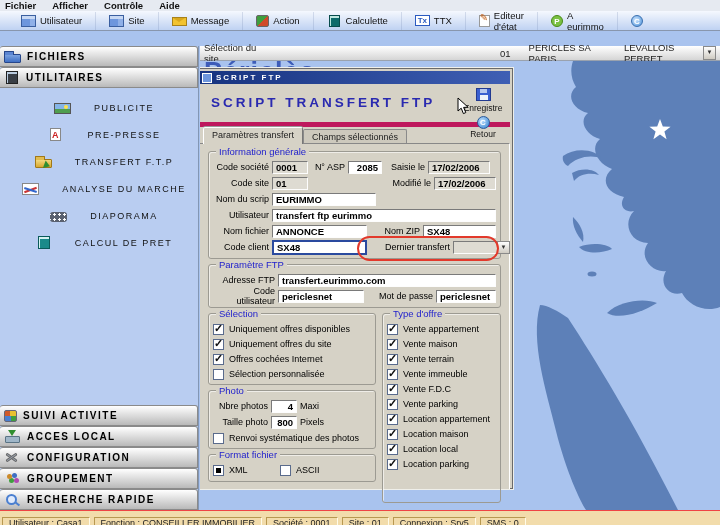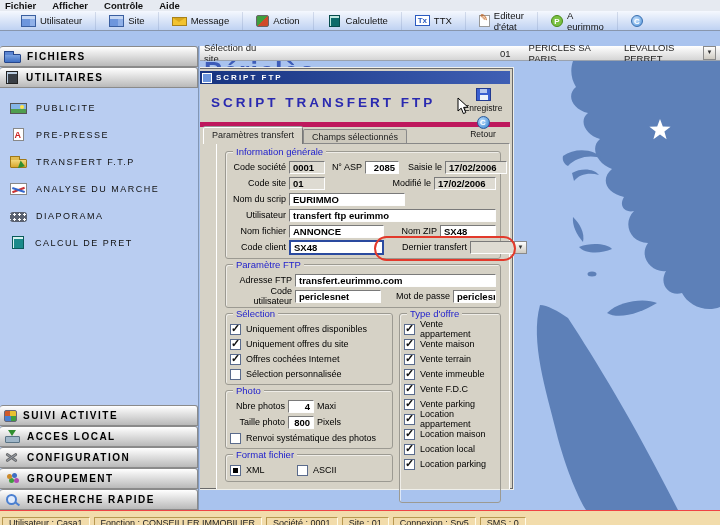--- a/index.html
+++ b/index.html
@@ -50,21 +50,21 @@
     color:#fff;font:bold 8px/12px "Liberation Sans",sans-serif;text-align:center;box-sizing:border-box;}
   .ic-about::after{content:"P";}
   .ic-quit{width:12px;height:12px;border-radius:50%;background:radial-gradient(circle at 4px 4px,#cfe6ff,#4a90d8);
     border:1px solid #3a70b0;color:#fff;font:bold 8px/11px "Liberation Sans",sans-serif;text-align:center;box-sizing:border-box;}
   .ic-quit::after{content:"C";}
   
   #sidebar{position:absolute;left:0;top:46px;width:199px;height:464px;background:#b9cdf1;border-right:1px solid #8296b4;box-sizing:border-box;}
   .side-header{height:21px;background:linear-gradient(#ffffff,#b9b9b9);border:1px solid #8a8a8a;border-left:none;
     display:flex;align-items:center;gap:6px;padding-left:4px;font-weight:bold;font-size:10px;letter-spacing:1.5px;box-sizing:border-box;border-radius:3px 3px 0 0;}
   #side-items{padding:6px 0 0 10px;}
-  .side-item{height:27px;display:flex;align-items:center;gap:9px;font-size:9px;letter-spacing:1.5px;color:#111;}
+  .side-item{height:27px;display:flex;align-items:center;gap:23px;font-size:9px;letter-spacing:1.5px;color:#111;justify-content:center;}
   #side-bottom{position:absolute;bottom:0;left:0;right:0;}
   
   .sic{width:17px;height:14px;position:relative;flex:none;}
   .ic-folder{height:9px;margin-top:4px;background:linear-gradient(#7aa2e0,#3f6fc4);border:1px solid #26468a;border-radius:1px;box-sizing:border-box;}
   .ic-folder::before{content:"";position:absolute;top:-4px;left:-1px;width:8px;height:3px;background:#5c86d2;border:1px solid #26468a;border-bottom:none;border-radius:1px 1px 0 0;}
   .ic-folder.yellow{background:linear-gradient(#f2d87c,#d8a830);border-color:#a07818;}
   .ic-folder.yellow::before{background:#e2bc50;border-color:#a07818;}
   .ic-folder.yellow::after{content:"";position:absolute;right:-3px;bottom:-3px;border:4px solid transparent;border-left:6px solid #2f8f2f;transform:rotate(20deg);}
   .ic-calcdark{width:12px;height:13px;background:#3a3f46;border:1px solid #222;margin:0 2px;box-shadow:inset 1px 2px 0 #bccde0;box-sizing:border-box;}
   .ic-image{height:11px;margin-top:2px;background:linear-gradient(#85b5e8 55%,#4f9e4f 45%);border:1px solid #555;box-sizing:border-box;}
@@ -122,21 +122,21 @@
   .ic-floppy::after{content:"";position:absolute;bottom:0;left:3px;width:8px;height:5px;background:#eef2fa;}
   .ic-back{width:13px;height:13px;border-radius:50%;background:radial-gradient(circle at 4px 4px,#bfe0ff,#2f7fd0);
     border:1px solid #2a5a9a;color:#fff;font:bold 8px/12px "Liberation Sans",sans-serif;text-align:center;box-sizing:border-box;}
   .ic-back::after{content:"C";}
   #cursor{position:absolute;left:258px;top:13px;z-index:6;}
   
   #ftp-tabs{display:flex;align-items:flex-end;height:16px;padding-left:4px;}
   .tab{border:1px solid #8a8a8a;border-bottom:none;padding:2px 8px 1px;font-size:9px;background:#cdc9bd;color:#222;border-radius:2px 2px 0 0;}
   .tab.active{background:#d6d2c6;border-color:#fff #777 #d6d2c6 #fff;position:relative;top:1px;height:13px;box-shadow:0 -1px 0 #999;}
   
-  #ftp-panel{border:1px solid #fff;border-top-color:#888;background:#d6d2c6;height:347px;box-sizing:border-box;padding:7px 8px 2px;margin-left:17px;}
+  #ftp-panel{border:1px solid #fff;border-top-color:#888;background:#d6d2c6;height:347px;box-sizing:border-box;padding:7px 8px 2px;}
   .grp{position:relative;border:1px solid #9c9a92;border-radius:3px;padding:8px 4px 2px;margin-bottom:5px;box-shadow:inset 1px 1px 0 rgba(255,255,255,.6);}
   .grp-title{position:absolute;top:-6px;left:7px;background:#d6d2c6;padding:0 3px;color:#2222cc;font-size:9.5px;}
   .frow{display:flex;align-items:center;gap:3px;margin-bottom:2px;height:14px;}
   .lbl{font-size:9px;color:#000;text-align:right;flex:none;}
   .fld{border:1px solid;border-color:#7a7a7a #fdfdfd #fdfdfd #7a7a7a;background:#fff;height:13px;line-height:12px;
     font-size:9.5px;font-weight:bold;padding:0 3px;box-sizing:border-box;flex:none;white-space:nowrap;overflow:hidden;}
   .fld.ro{background:#dedbd2;}
   .fld.num{text-align:right;}
   .fld.grow{flex:1;}
   .fld.focused{border:2px solid #2a4a9f;height:15px;line-height:11px;}
@@ -344,21 +344,21 @@
           <span class="fld ro" style="width:62px">17/02/2006</span>
         </div>
         <div class="frow">
           <span class="lbl" style="width:56px">Code site</span>
           <span class="fld ro" style="width:36px">01</span>
           <span class="lbl" style="width:45px;margin-left:auto">Modifié le</span>
           <span class="fld ro" style="width:62px">17/02/2006</span>
         </div>
         <div class="frow">
           <span class="lbl" style="width:56px">Nom du scrip</span>
-          <span class="fld" style="width:116px">EURIMMO</span>
+          <span class="fld" style="width:104px">EURIMMO</span>
         </div>
         <div class="frow">
           <span class="lbl" style="width:56px">Utilisateur</span>
           <span class="fld grow">transfert ftp eurimmo</span>
         </div>
         <div class="frow">
           <span class="lbl" style="width:56px">Nom fichier</span>
           <span class="fld" style="width:95px">ANNONCE</span>
           <span class="lbl" style="width:42px;margin-left:8px">Nom ZIP</span>
           <span class="fld grow">SX48</span>

